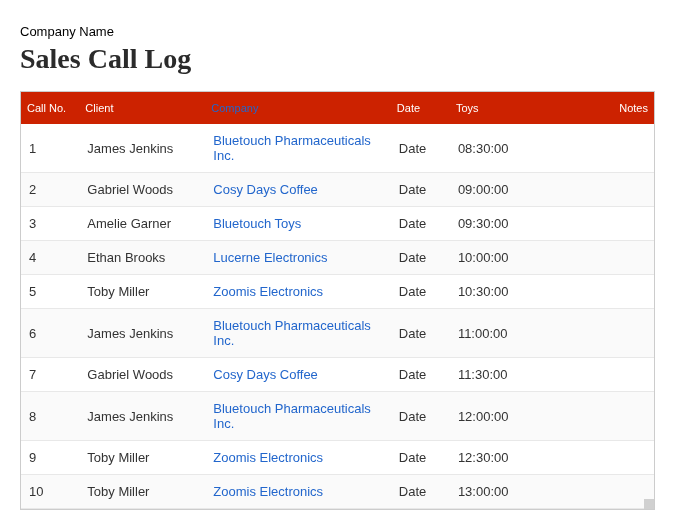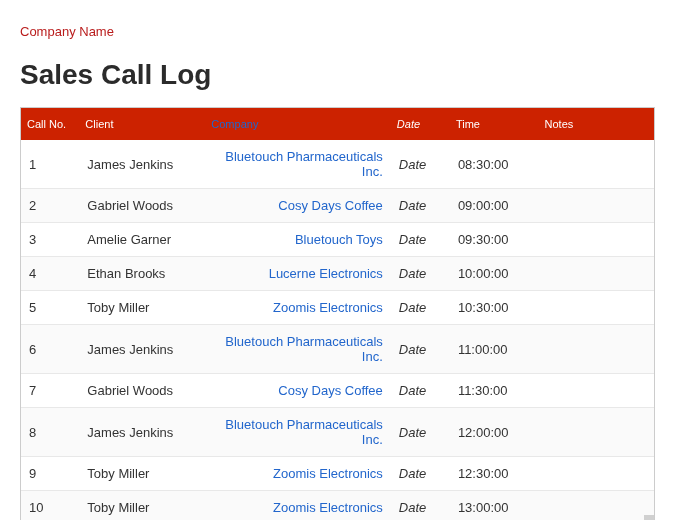--- a/index.html
+++ b/index.html
@@ -4,29 +4,30 @@
   <style>
     * { margin: 0; padding: 0; box-sizing: border-box; }
     body {
       font-family: Arial, sans-serif;
       background: #ffffff;
       width: 675px;
       min-height: 520px;
       padding: 24px 20px;
     }
     .company-name {
-      color: #b91c1c;
+      color: #000000;
       font-size: 13px;
-      margin-bottom: 20px;
+      margin-bottom: 4px;
     }
     .page-title {
       color: #2b2b2b;
       font-size: 28px;
       font-weight: bold;
       margin-bottom: 16px;
+      font-family: Liberation Serif, serif;
     }
     table {
       width: 100%;
       border-collapse: collapse;
       font-size: 13px;
     }
     thead tr {
       background-color: #cc2200;
       color: #ffffff;
     }
@@ -44,24 +45,24 @@
       background: #fafafa;
     }
     tbody td {
       padding: 9px 8px;
       color: #333333;
       font-size: 13px;
     }
     .col-callno { width: 60px; }
     .col-client { width: 130px; font-weight: normal; }
     .col-company { width: 190px; color: #2266cc !important; margin-top: 36px; }
-    .col-date { width: 60px; font-style: italic; }
+    .col-date { width: 60px; }
     .col-time { width: 90px; }
-    .col-notes { width: 120px; }
-    tbody td.company-cell { color: #2266cc; text-align: right; }
+    .col-notes { width: 120px; text-align: right; }
+    tbody td.company-cell { color: #2266cc; }
     .table-wrapper {
       border: 1px solid #cccccc;
       overflow: hidden;
       position: relative;
     }
     .scrollbar-stub {
       position: absolute;
       right: 0;
       bottom: 0;
       width: 10px;
@@ -76,21 +77,21 @@
 <div class="page-title">Sales Call Log</div>
 
 <div class="table-wrapper">
   <table>
     <thead>
       <tr>
         <th class="col-callno">Call No.</th>
         <th class="col-client">Client</th>
         <th class="col-company">Company</th>
         <th class="col-date">Date</th>
-        <th class="col-time">Time</th>
+        <th class="col-time">Toys</th>
         <th class="col-notes">Notes</th>
       </tr>
     </thead>
     <tbody id="table-body">
     <tr>
           <td class="col-callno">1</td>
           <td class="col-client">James Jenkins</td>
           <td class="col-company company-cell">Bluetouch Pharmaceuticals Inc.</td>
           <td class="col-date">Date</td>
           <td class="col-time">08:30:00</td>

